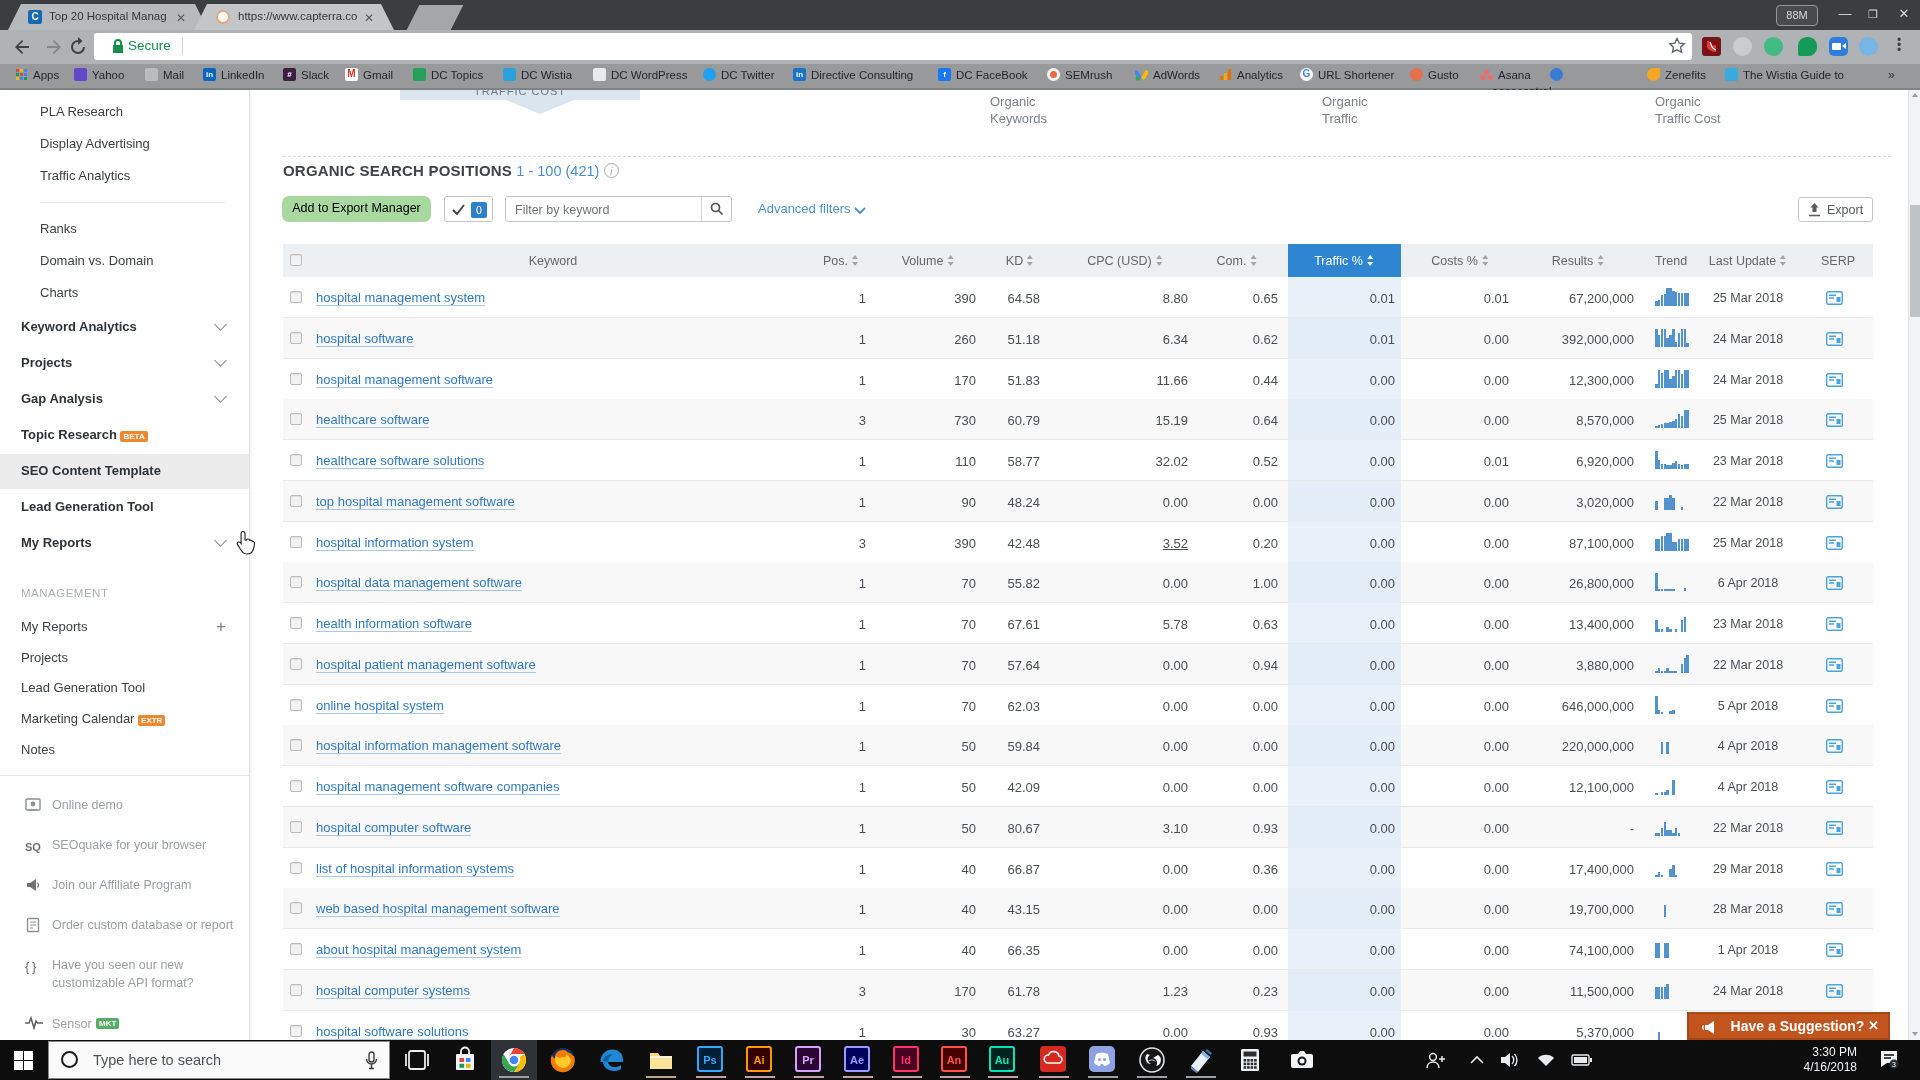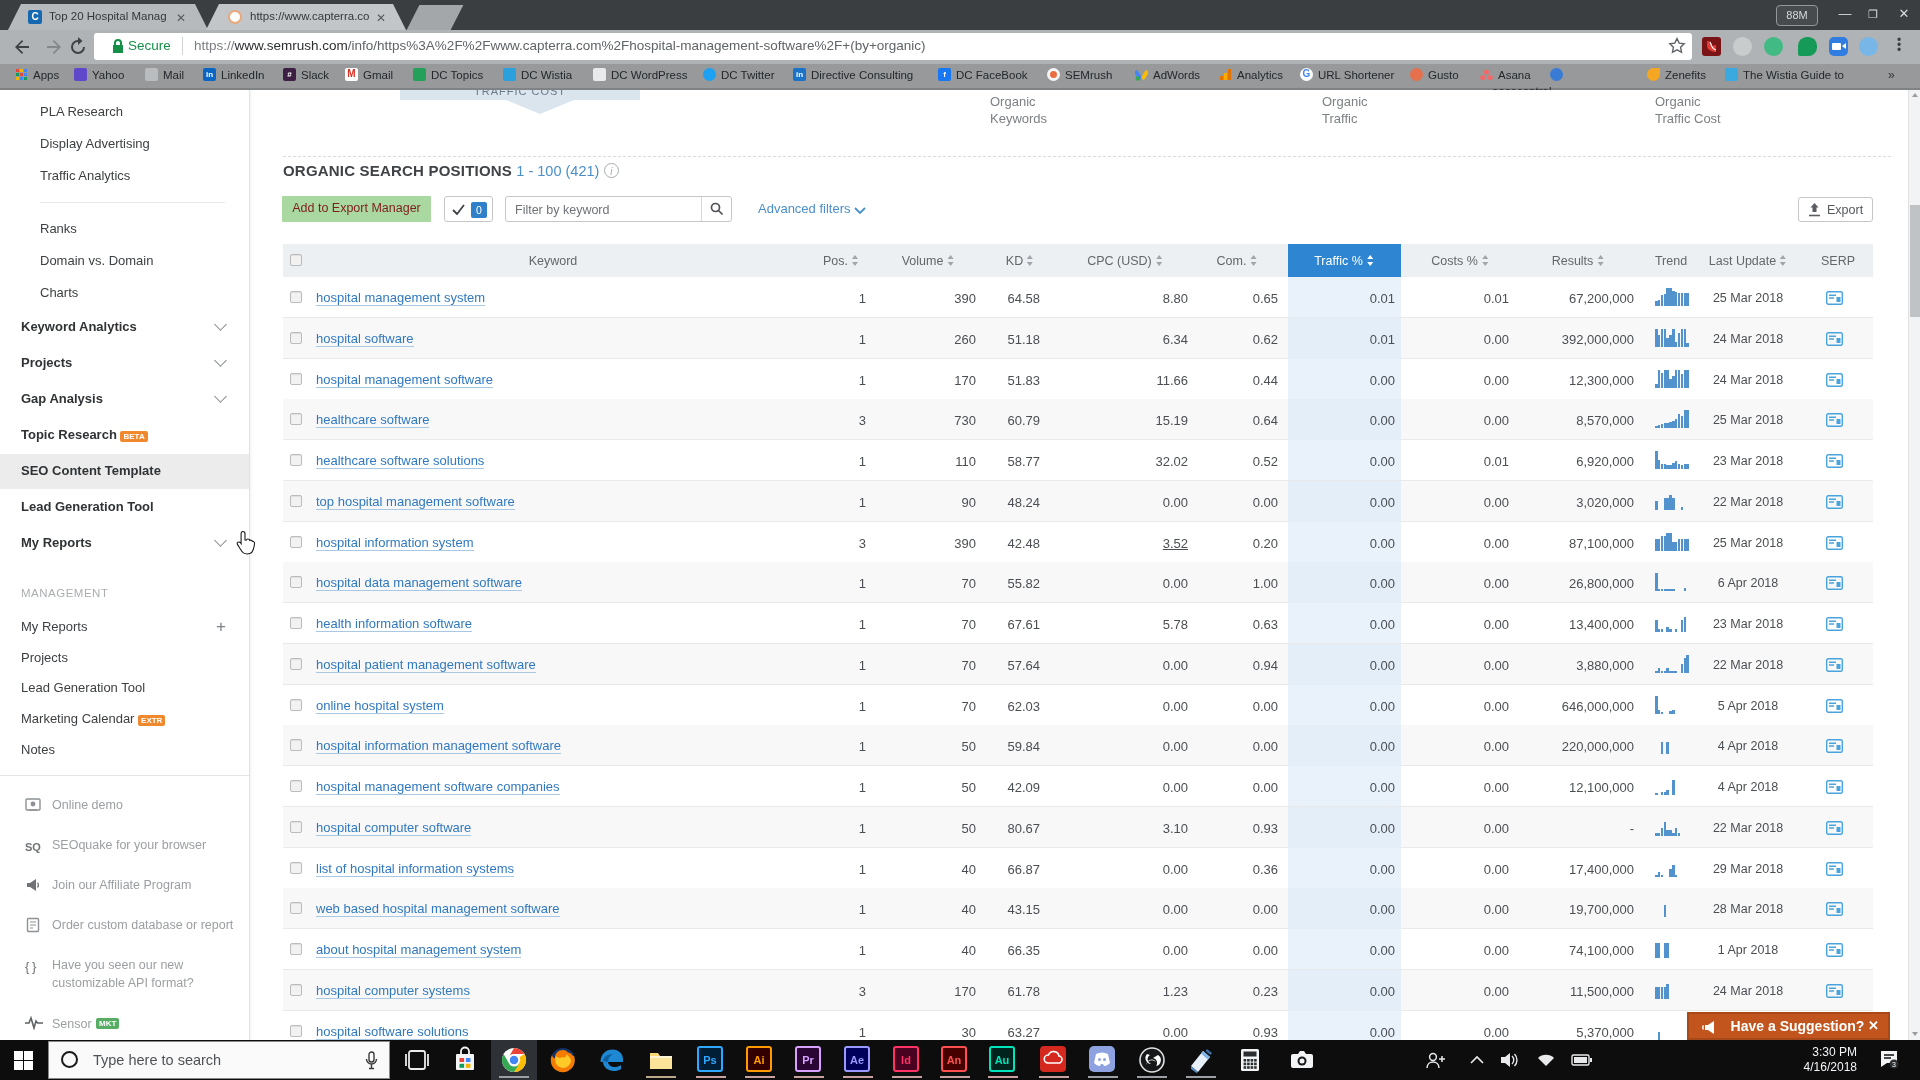--- a/index.html
+++ b/index.html
@@ -4,21 +4,21 @@
 *{margin:0;padding:0;box-sizing:border-box;}
 html,body{width:1920px;height:1080px;overflow:hidden;background:#fff;
  font-family:"Liberation Sans",sans-serif;}
 .ab{position:absolute;}
 
 #tabstrip{left:0;top:0;width:1920px;height:30px;background:#3b3e41;}
 .tab{top:4px;height:26px;color:#33373a;font-size:11.5px;}
 .tabbg{clip-path:polygon(13px 0,calc(100% - 13px) 0,100% 100%,0 100%);width:100%;height:100%;position:absolute;left:0;top:0;}
 #tab1{left:8px;width:200px;}
 #tab1 .tabbg{background:#b7babc;}
-#tab2{left:206px;width:200px;}
+#tab2{left:194px;width:200px;}
 #tab2 .tabbg{background:#c3c6c8;}
 .tabtitle{position:absolute;top:6px;white-space:nowrap;overflow:hidden;}
 .tabx{position:absolute;top:7px;font-size:12px;color:#55595c;}
 #newtab{left:413px;top:5px;width:44px;height:25px;background:#a4a7a9;transform:skewX(-27deg);}
 #profbadge{left:1776px;top:5px;width:42px;height:21px;border:1px solid #93969a;border-radius:4px;
  color:#d7d9db;font-size:11px;text-align:center;line-height:19px;background:#474b4e;}
 .winctl{top:0;width:44px;height:29px;color:#d9dbdd;text-align:center;line-height:28px;font-size:13px;}
 
 #toolbar{left:0;top:30px;width:1920px;height:34px;background:#b0b3b5;}
 #urlbar{left:94px;top:33px;width:1598px;height:27px;background:#fff;border-radius:3px;}
@@ -114,21 +114,20 @@
   </svg>
 <svg class="ab" style="left:68px;top:37px;" width="20" height="20" viewBox="0 0 20 20">
     <path d="M10 3a7 7 0 1 0 7 7h-2a5 5 0 1 1-5-5v3l4.5-4L10 0z" fill="#3e4246"></path>
   </svg>
 <div id="urlbar" class="ab">
   <svg id="padlock" class="ab" width="12" height="15" viewBox="0 0 12 15">
       <path d="M2 6V4a4 4 0 0 1 8 0v2h1v8H1V6zm2 0h4V4a2 2 0 0 0-4 0z" fill="#169049"></path>
     </svg>
   <div id="securetxt" class="ab">Secure</div>
   <div id="urldiv" class="ab"></div>
-  <div id="urltxt" class="ab"><span style="color:#7a7e82;">https://</span>www.semrush.com<span style="color:#5f6468;">/info/https%3A%2F%2Fwww.capterra.com%2Fhospital-management-software%2F+(by+organic)</span></div>
   <svg id="star" class="ab" width="18" height="18" viewBox="0 0 18 18">
       <path d="M9 1.5l2.2 4.6 5 .7-3.6 3.5.9 5L9 12.9l-4.5 2.4.9-5L1.8 6.8l5-.7z" fill="none" stroke="#5f6368" stroke-width="1.4"></path>
     </svg>
 </div>
 <div class="extic ab" style="left:1702px;background:#7a1315;border-radius:3px;"><svg width="19" height="19" viewBox="0 0 19 19">
       <path d="M5 4c3 0 5 2 5 5 0 0 2-1 4-1v7c-3 0-9-2-9-6 0-2 0-5 0-5z" fill="#e23b35"></path>
       <path d="M8 5c1.5 2 1 7 6 8" stroke="#fff" stroke-width="1.2" fill="none"></path>
     </svg></div>
 <div class="extic ab" style="left:1733px;background:#c9cccd;"></div>
 <div class="extic ab" style="left:1764px;background:#41ba83;"></div>
@@ -271,21 +270,21 @@
       <div style="text-align:center;color:#6b7a89;font-size:11px;margin-top:-5px;letter-spacing:1px;">TRAFFIC COST</div>
     </div>
 <div class="ab" style="left:506px;top:10px;width:0;height:0;border-left:34px solid transparent;border-right:34px solid transparent;border-top:14px solid #dbe5ee;"></div>
 <div class="hlabel ab" style="left:990px;top:3px;">Organic<br>Keywords</div>
 <div class="hlabel ab" style="left:1322px;top:3px;">Organic<br>Traffic</div>
 <div class="hlabel ab" style="left:1655px;top:3px;">Organic<br>Traffic Cost</div>
 <div id="dashes" class="ab"></div>
 <div id="secttl" class="ab">ORGANIC SEARCH POSITIONS <span id="sectnum">1 - 100 (421)</span>
  <span style="display:inline-block;width:15px;height:15px;border:1px solid #a7abae;border-radius:50%;color:#a7abae;font-size:10px;font-weight:normal;text-align:center;line-height:15px;vertical-align:1px;font-style:italic;letter-spacing:0;">i</span></div>
 
-<div class="ab" style="left:282px;top:106px;width:149px;height:26px;background:#a9d8a0;border-radius:1px;color:#7f1d1d;font-size:12.5px;text-align:center;line-height:25px;">Add to Export Manager</div>
+<div class="ab" style="left:282px;top:106px;width:149px;height:26px;background:#a9d8a0;border-radius:7px;color:#000000;font-size:12.5px;text-align:center;line-height:25px;">Add to Export Manager</div>
 <div class="ab btn" style="left:444px;top:106px;width:49px;height:26px;">
   <svg class="ab" style="left:7px;top:7px;" width="13" height="11" viewBox="0 0 13 11">
         <path d="M1 6l4 4 7-9" stroke="#3e4246" stroke-width="1.8" fill="none"></path>
       </svg>
   <div class="ab" style="left:26px;top:5px;width:16px;height:16px;background:#2f80c9;border-radius:2px;color:#fff;font-size:10.5px;text-align:center;line-height:16px;">0</div>
 </div>
 <div class="ab btn" style="left:505px;top:106px;width:227px;height:26px;">
   <div class="ab" style="left:9px;top:6px;font-size:12.5px;color:#6e7276;">Filter by keyword</div>
   <div class="ab" style="right:0;top:0;width:30px;height:24px;border-left:1px solid #d7d7d7;">
     <svg class="ab" style="left:8px;top:5px;" width="14" height="14" viewBox="0 0 14 14">

